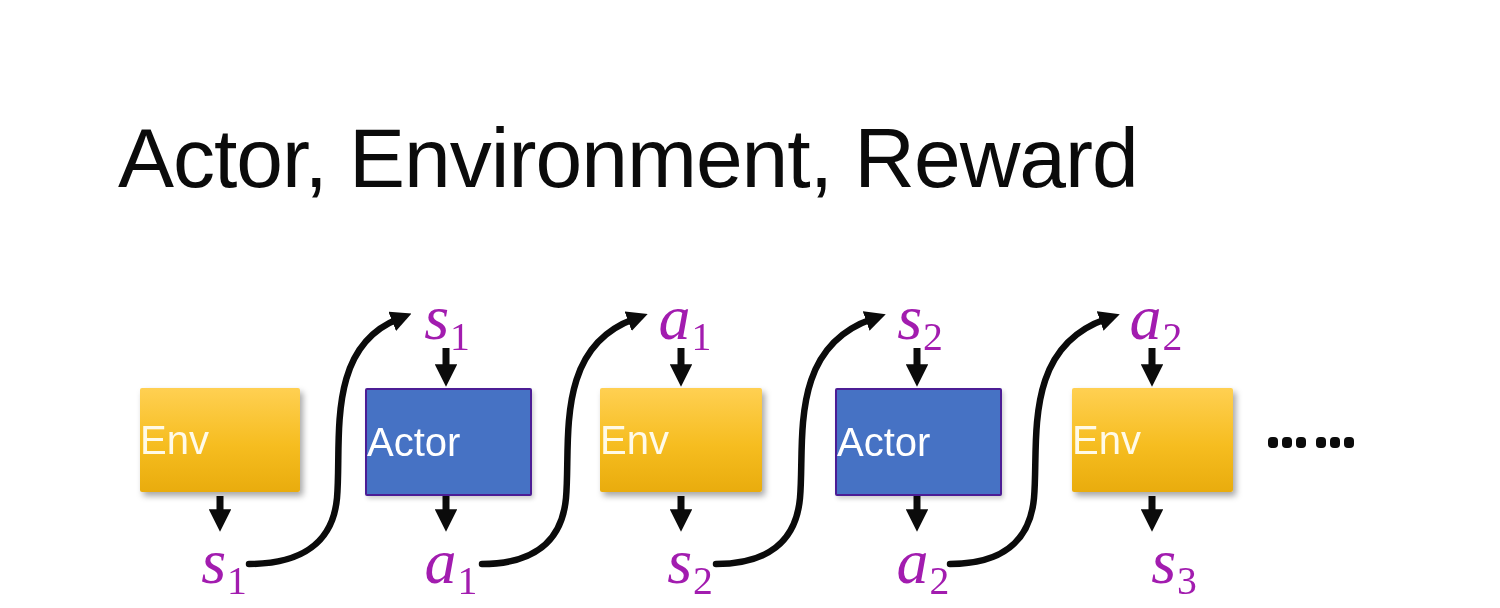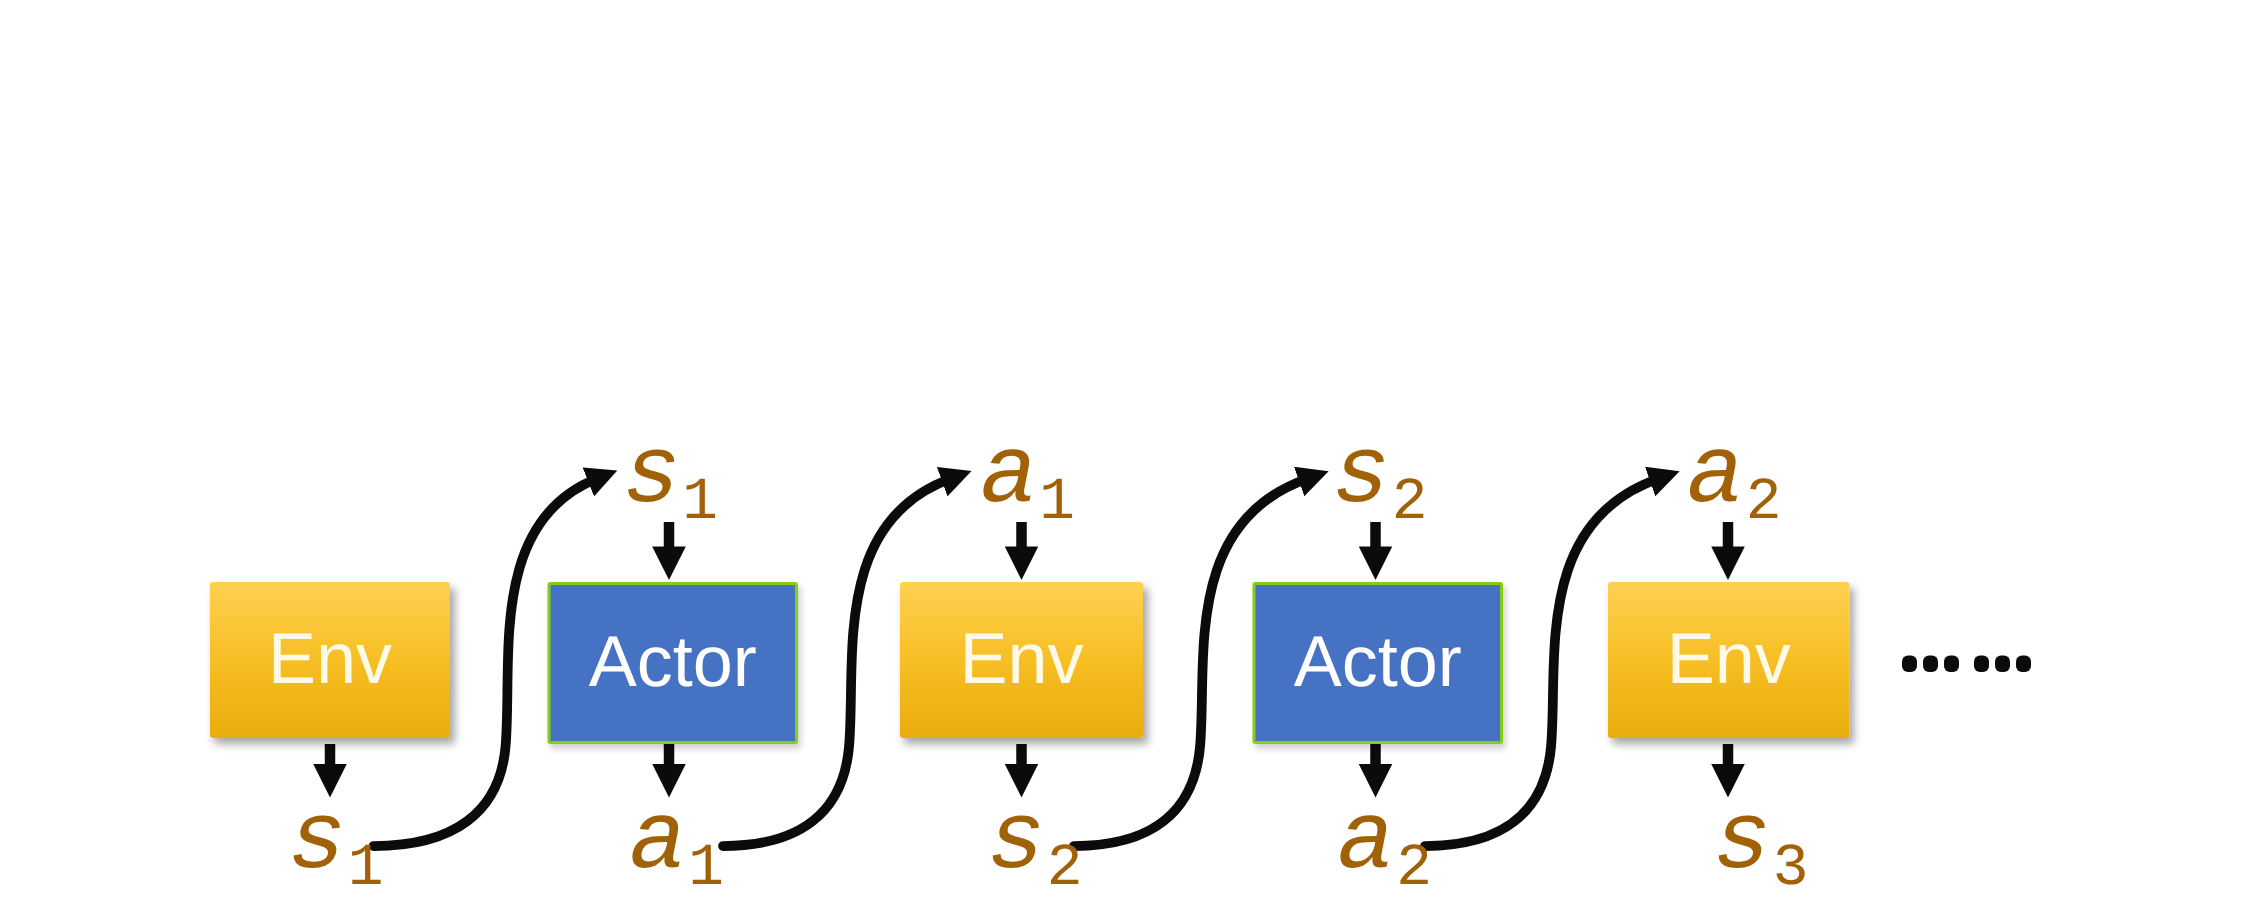--- a/index.html
+++ b/index.html
@@ -28,50 +28,50 @@
     left: 0; top: 0;
     width: 1500px; height: 608px;
     pointer-events: none;
   }
   .node {
     position: absolute;
     top: 388px;
     height: 104px;
     display: flex;
     align-items: center;
-    justify-content: center;
-    font-size: 48px;
+    justify-content: flex-start;
+    font-size: 40px;
     line-height: 1;
     border-radius: 2px;
   }
   .node.env {
     background: linear-gradient(180deg, #ffd052 0%, #f6bd20 55%, #e9ac0d 100%);
     color: #fffae8;
     box-shadow: 3px 4px 6px rgba(0,0,0,0.35);
   }
   .node.actor {
     background: #4672c4;
-    border: 2px solid #84cc16;
+    border: 2px solid #4c1d95;
     color: #ffffff;
     box-shadow: 2px 3px 4px rgba(0,0,0,0.18);
   }
   .env-1   { left: 140px;  width: 160px; }
   .actor-1 { left: 365px;  width: 163px; }
   .env-2   { left: 600px;  width: 162px; }
   .actor-2 { left: 835px;  width: 163px; }
   .env-3   { left: 1072px; width: 161px; }
 
   .math-label {
     position: absolute;
     transform: translateX(-50%);
-    font-family: Liberation Mono, monospace;
+    font-family: Liberation Serif, serif;
     font-style: italic;
     font-size: 64px;
     line-height: 1;
-    color: #a16207;
+    color: #a21caf;
     white-space: nowrap;
   }
   .math-label .lab-sub {
     font-style: normal;
     font-size: 0.62em;
     vertical-align: -0.28em;
     margin-left: 1px;
   }
   .top-row    { top: 286px; }
   .bottom-row { top: 530px; }
@@ -99,20 +99,21 @@
     margin-right: 4px;
   }
   .ellipsis-dots .dot.group-gap { margin-right: 10px; }
   .ellipsis-dots .dot:last-child { margin-right: 0; }
 </style>
 </head>
 <body>
 
 <div class="slide">
 
+  <h1 class="slide-title">Actor, Environment, Reward</h1>
 
   <svg class="arrow-layer" width="1500" height="608" viewBox="0 0 1500 608" xmlns="http://www.w3.org/2000/svg">
     <defs>
       <marker id="arrowhead" viewBox="0 0 10 10" refX="3" refY="5" markerWidth="3.2" markerHeight="3.2" orient="auto" markerUnits="strokeWidth">
         <path d="M 0 0 L 10 5 L 0 10 z" fill="#0b0b0b"></path>
       </marker>
     </defs>
 
     <line x1="446" y1="348" x2="446" y2="371" stroke="#0b0b0b" stroke-width="7" marker-end="url(#arrowhead)"></line>
     <line x1="681" y1="348" x2="681" y2="371" stroke="#0b0b0b" stroke-width="7" marker-end="url(#arrowhead)"></line>

